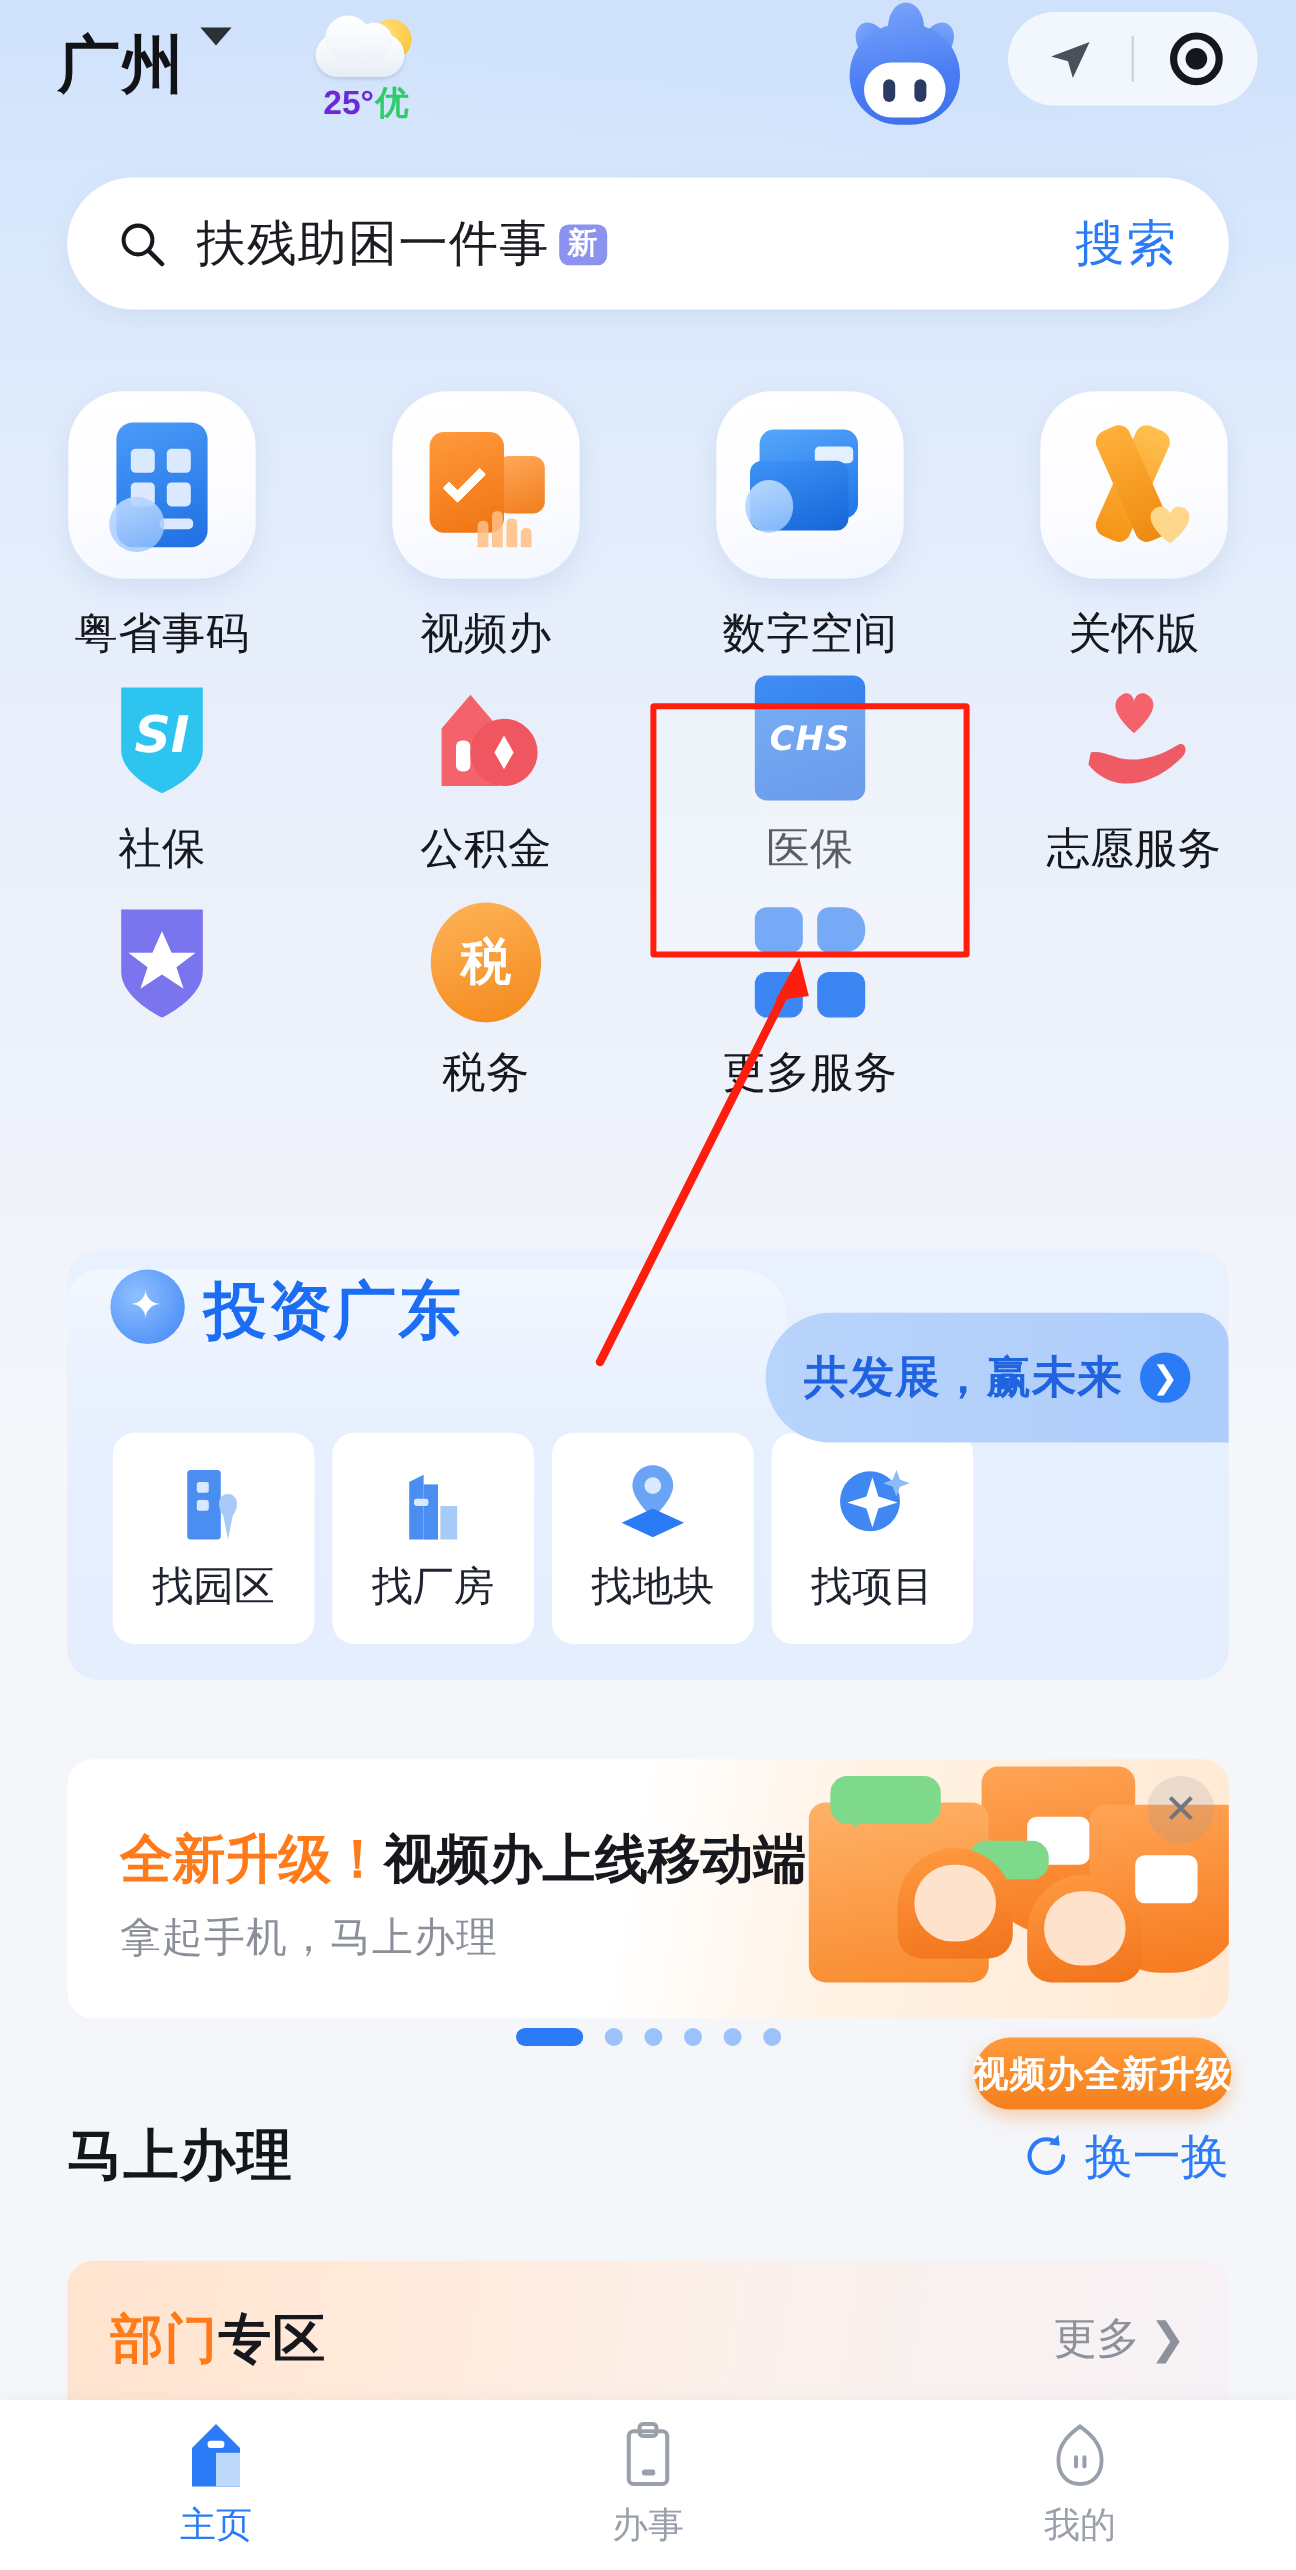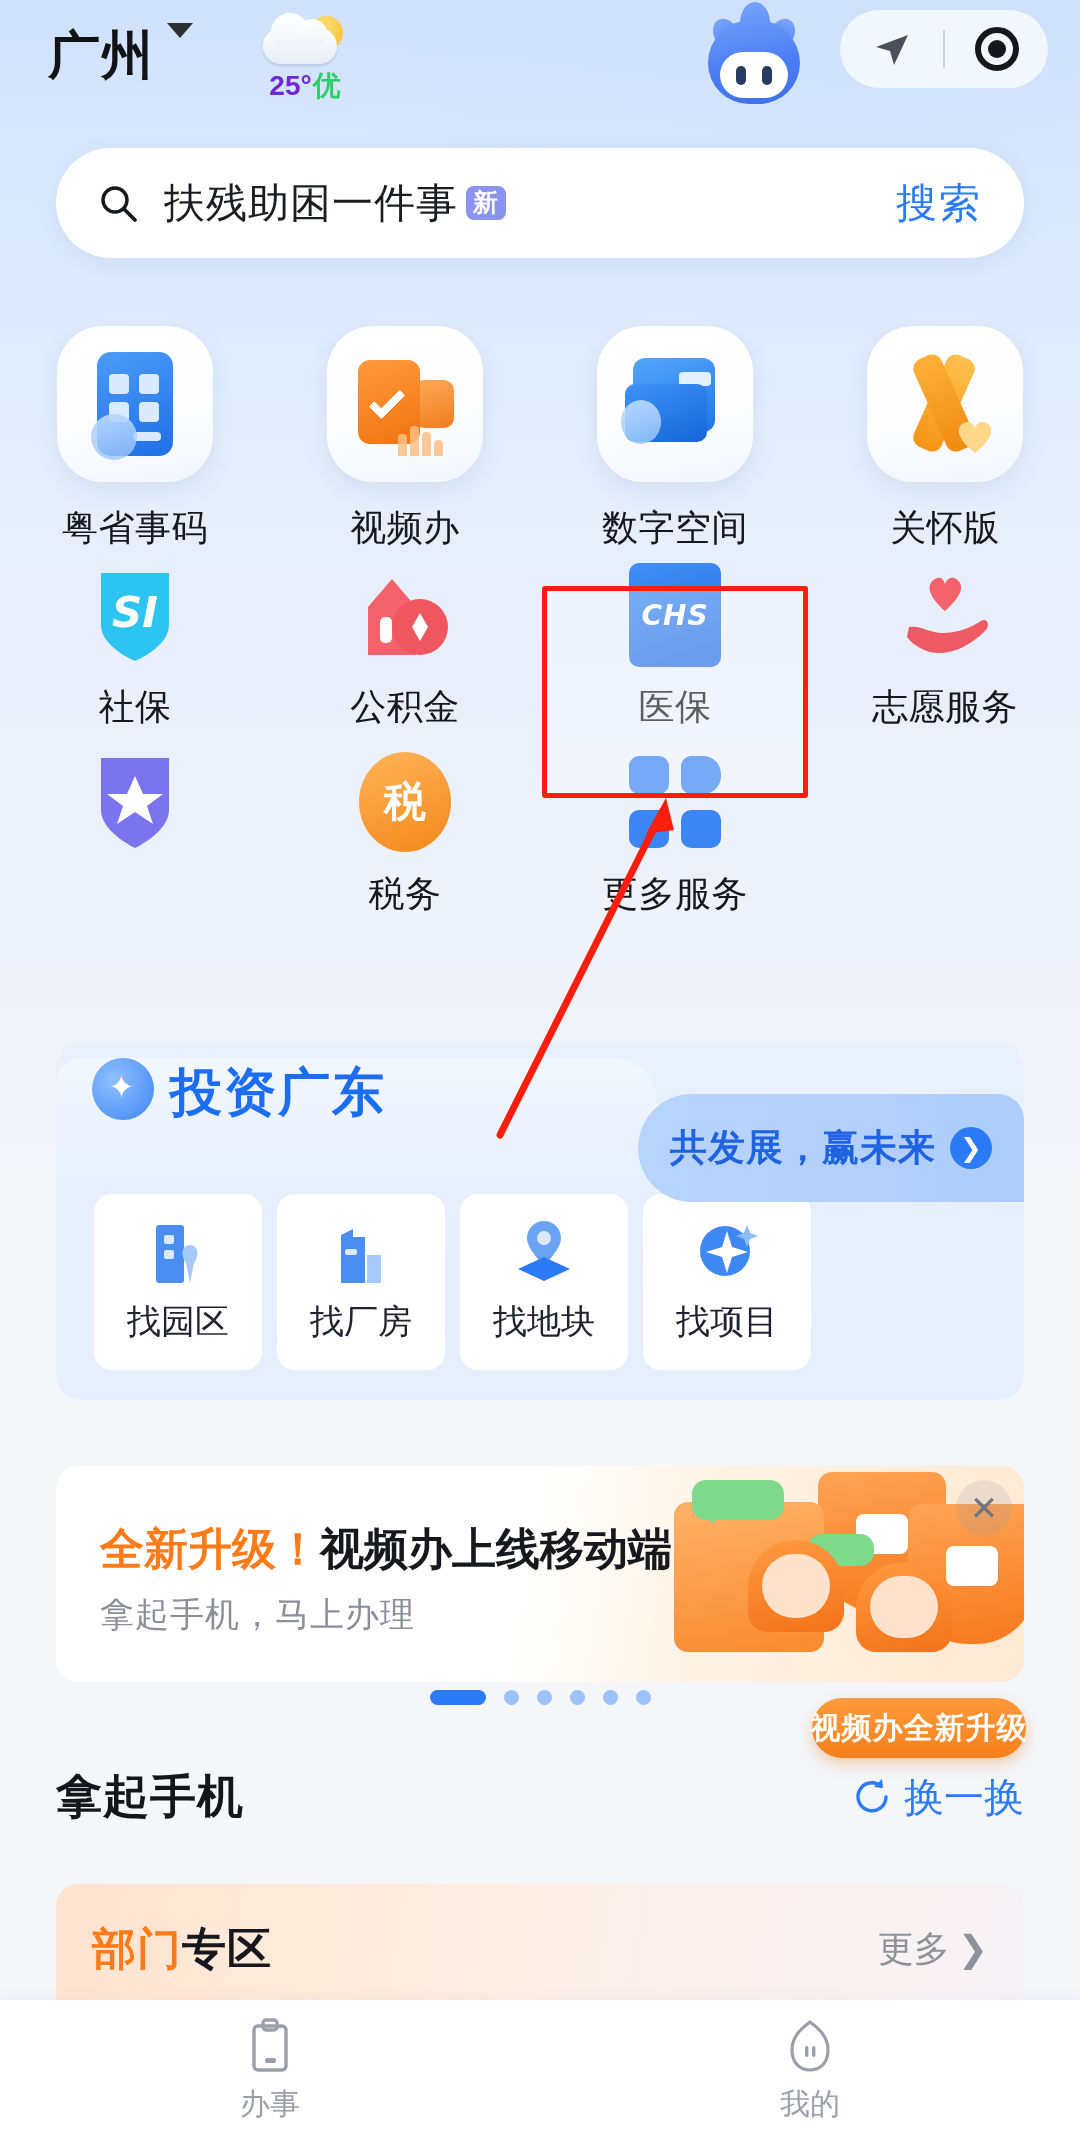--- a/index.html
+++ b/index.html
@@ -564,41 +564,49 @@
 <div class="dots">
   <span class="dot active"></span>
   <span class="dot"></span>
   <span class="dot"></span>
   <span class="dot"></span>
   <span class="dot"></span>
   <span class="dot"></span>
 </div>
 
 <div class="sec-head">
-  <div class="sec-title">拿起手机</div>
+  <div class="sec-title">马上办理</div>
   <div class="sec-refresh">
     <svg class="refresh-ic" viewBox="0 0 40 40">
       <path d="M34 20 A14 14 0 1 1 29 9" fill="none" stroke="#2b7bf7" stroke-width="3.4" stroke-linecap="round"></path>
       <path d="M30 2 L31 11 L22 10 Z" fill="#2b7bf7"></path>
     </svg>
     <span>换一换</span>
   </div>
 </div>
 
 <div class="dept-card">
   <div class="dept-title">
     <span class="o">部门</span><span class="k">专区</span>
   </div>
   <div class="dept-more">
     <span>更多</span>
     <span>❯</span>
   </div>
 </div>
 
 <div class="tabbar">
+  <div class="tab active">
+    <svg class="tab-ic" viewBox="0 0 52 56">
+      <path d="M26 2 L46 22 L46 54 L6 54 L6 22 Z" fill="#2b7bf7"></path>
+      <rect x="19" y="16" width="14" height="6" rx="2.5" fill="#fff"></rect>
+      <rect x="26" y="26" width="20" height="28" fill="#bfd9fb"></rect>
+    </svg>
+    <span class="tab-lbl">主页</span>
+  </div>
   <div class="tab">
     <svg class="tab-ic" viewBox="0 0 52 56">
       <rect x="10" y="8" width="32" height="44" rx="4" fill="none" stroke="#9aa0ab" stroke-width="3.4"></rect>
       <rect x="19" y="2" width="14" height="10" rx="3" fill="none" stroke="#9aa0ab" stroke-width="3.4"></rect>
       <rect x="21" y="40" width="11" height="5" rx="2" fill="#9aa0ab"></rect>
     </svg>
     <span class="tab-lbl">办事</span>
   </div>
   <div class="tab">
     <svg class="tab-ic" viewBox="0 0 52 56">

